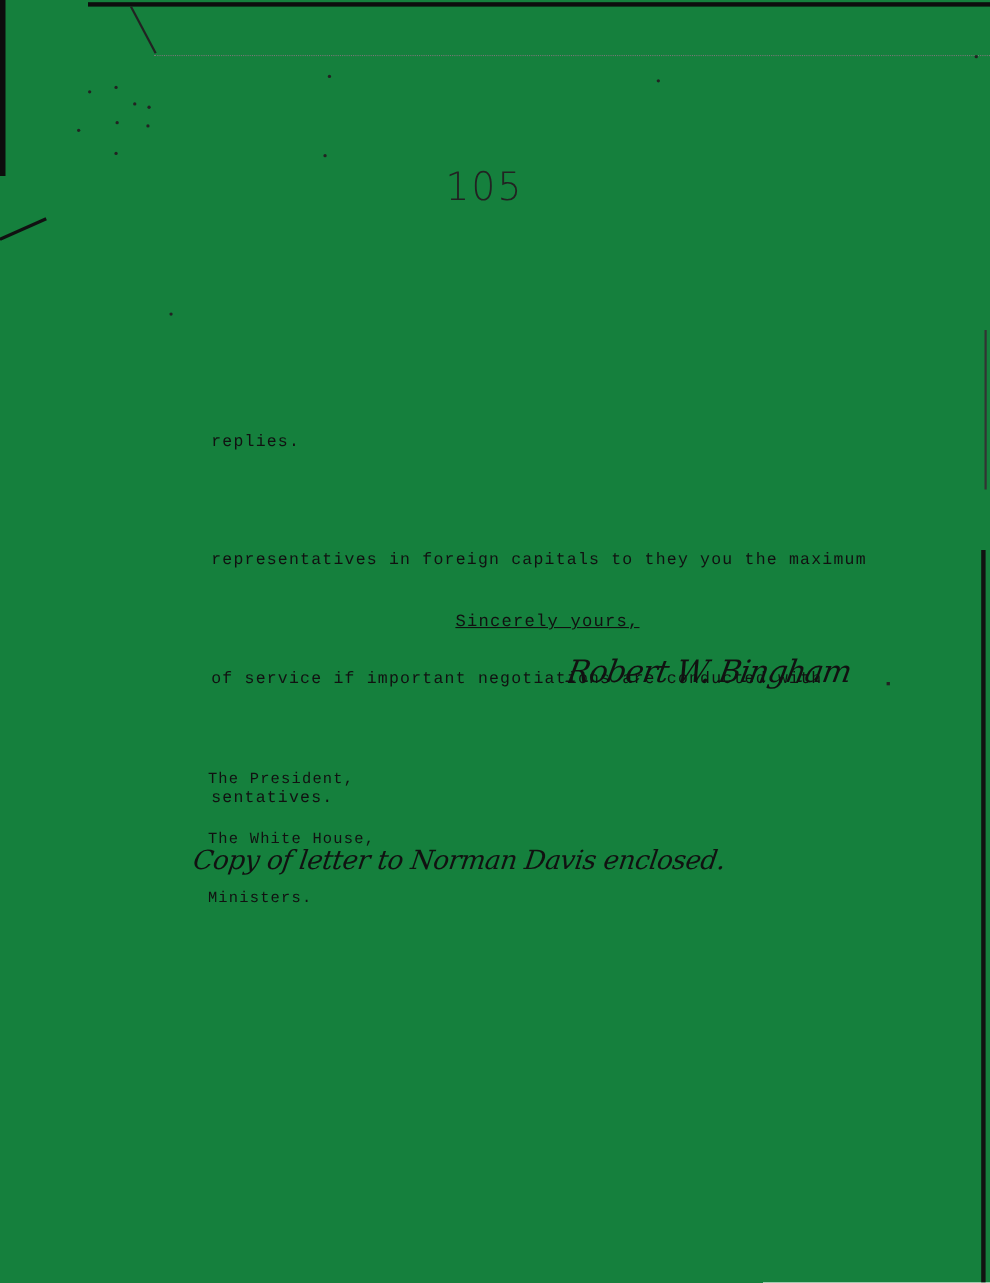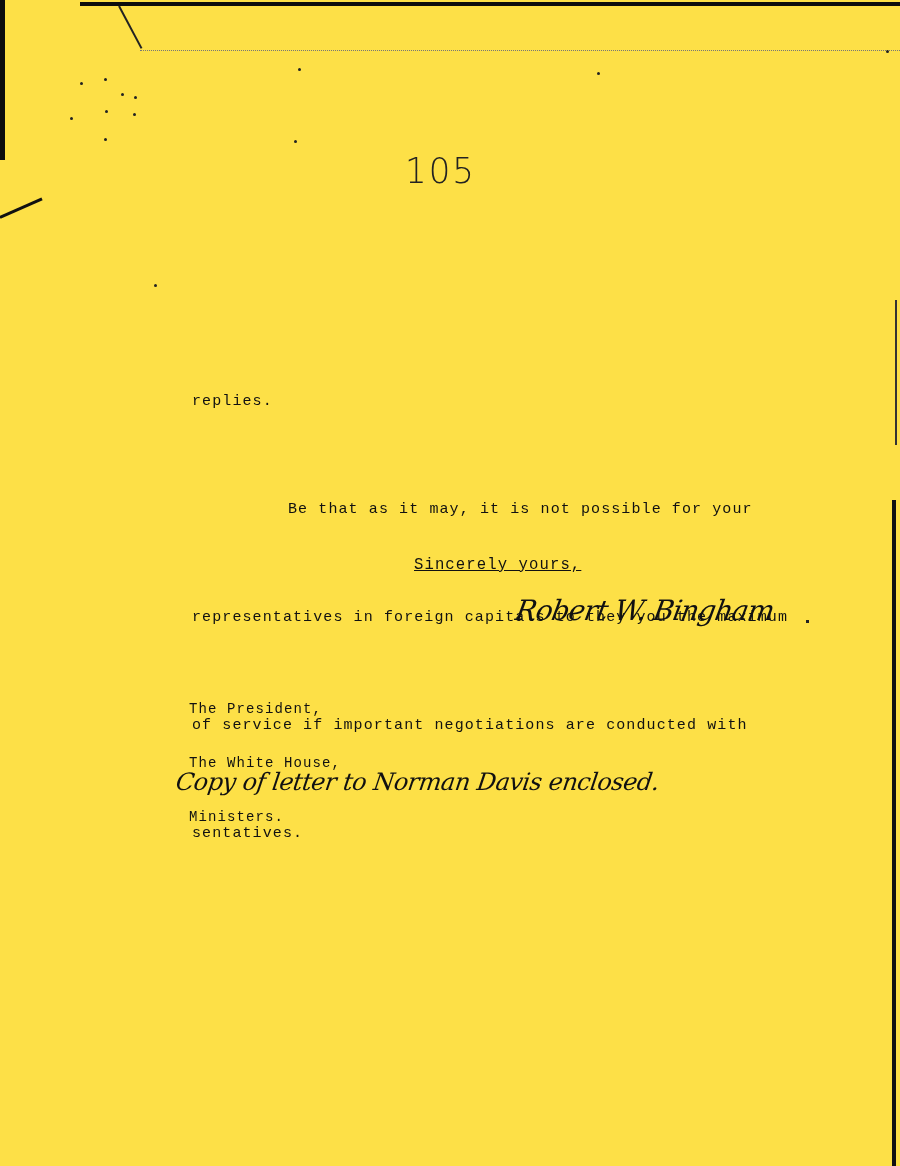--- a/index.html
+++ b/index.html
@@ -12,21 +12,21 @@
     height: 1166px;
     position: relative;
     overflow: hidden;
     font-family: "Liberation Mono", "DejaVu Sans Mono", monospace;
     color: #111111;
   }
   .page {
     position: absolute;
     left: 0; top: 0;
     width: 900px; height: 1166px;
-    background: #fde047;
+    background: #15803d;
   }
   
   .top-edge {
     position: absolute;
     left: 80px; top: 2px;
     width: 820px; height: 4px;
     background: #0d0d0d;
   }
   .left-edge {
     position: absolute;
@@ -170,21 +170,20 @@
     <span style="left:298px;top:68px"></span>
     <span style="left:154px;top:284px"></span>
     <span style="left:886px;top:50px"></span>
     <span style="left:597px;top:72px"></span>
   </div>
 
   <div class="page-number">105</div>
 
   <div class="body-text">
     <span class="line">replies.</span>
-    <span class="line indent">Be that as it may, it is not possible for your</span>
     <span class="line">representatives in foreign capitals to they you the maximum</span>
     <span class="line">of service if important negotiations are conducted with</span>
     <span class="line">sentatives.</span>
   </div>
 
   <div class="closing">Sincerely yours,</div>
 
   <div class="signature">Robert W. Bingham</div>
   <div class="signature-dot"></div>
 

